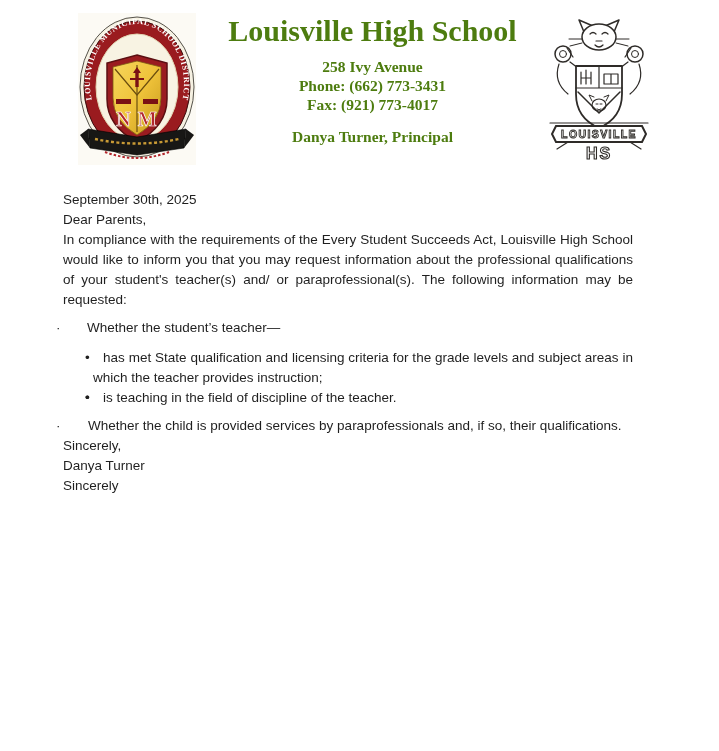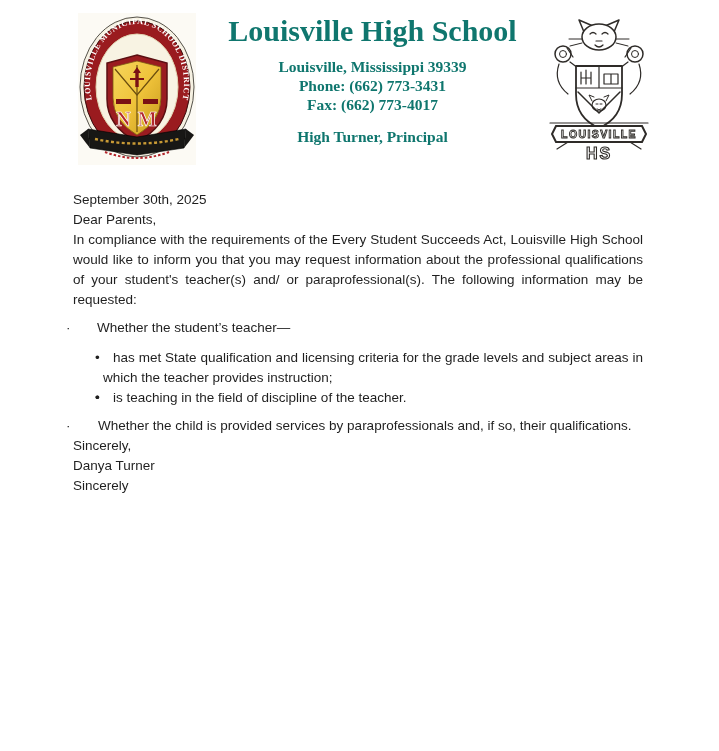--- a/index.html
+++ b/index.html
@@ -5,27 +5,27 @@
   html,body{margin:0;padding:0;background:#fff;}
   .page{
     position:relative;width:719px;height:751px;background:#ffffff;
     font-family:"Liberation Sans","DejaVu Sans",sans-serif;color:#1f1f1f;overflow:hidden;
   }
   
   .seal-left{position:absolute;left:78px;top:13px;width:118px;height:152px;}
   .crest-right{position:absolute;left:546px;top:16px;width:106px;height:145px;}
   .header-text{
     position:absolute;left:190px;top:14px;width:365px;text-align:center;
-    font-family:"Liberation Serif","DejaVu Serif",serif;color:#0f766e;
+    font-family:"Liberation Serif","DejaVu Serif",serif;color:#4d7c0f;
   }
   .school-name{font-size:30px;font-weight:bold;line-height:34px;margin:0;}
   .contact-block{margin-top:9px;font-size:15.5px;font-weight:bold;line-height:19px;}
   .principal-line{margin-top:13px;font-size:15.5px;font-weight:bold;line-height:19px;}
   
-  .letter{position:absolute;left:73px;top:190px;width:570px;font-size:13.5px;line-height:20px;}
+  .letter{position:absolute;left:63px;top:190px;width:570px;font-size:13.5px;line-height:20px;}
   .letter p{margin:0;}
   .date{margin-top:6px;}
   .salutation{margin-top:29px;}
   .p-intro{margin-top:12px;text-align:justify;text-align-last:left;}
   .lvl1{position:relative;margin-top:8px;}
   .lvl1 .lvl1-marker{position:absolute;left:-7px;top:0;}
   .lvl1-first .lvl1-text{display:block;padding-left:24px;}
   .lvl1-wrap{ text-indent:25px;}
   .sub-bullets{list-style:none;margin:10px 0 0 0;padding:0;}
   .sub-bullets li{
@@ -108,25 +108,25 @@
       <path d="M4,107 H102 M11,133 L30,121 M95,133 L76,121" stroke-width="1.2"></path>
     </g>
     <polygon points="10,110 96,110 100,118 96,126 10,126 6,118" fill="#fff" stroke="#2e2b28" stroke-width="2"></polygon>
     <text x="53" y="122" text-anchor="middle" class="crest-text" font-size="10.5" font-weight="bold" fill="#ffffff" stroke="#2e2b28" stroke-width="0.9" letter-spacing="1.4">LOUISVILLE</text>
     <text x="53" y="143" text-anchor="middle" class="crest-text" font-size="16" font-weight="bold" fill="#ffffff" stroke="#2e2b28" stroke-width="1.1" letter-spacing="2">HS</text>
   </svg>
 
   <div class="header-text">
     <h1 class="school-name">Louisville High School</h1>
     <div class="contact-block">
-      <div>Louisville, Mississippi 39339</div>
+      <div>258 Ivy Avenue</div>
       <div>Phone: (662) 773-3431</div>
-      <div>Fax: (662) 773-4017</div>
+      <div>Fax: (921) 773-4017</div>
     </div>
-    <div class="principal-line">High Turner, Principal</div>
+    <div class="principal-line">Danya Turner, Principal</div>
   </div>
 
   <div class="letter">
     <p class="date">September 30th, 2025</p>
     <p class="salutation">Dear Parents,</p>
 
     <p class="p-intro">In compliance with the requirements of the Every Student Succeeds Act, Louisville High School would like to inform you that you may request information about the professional qualifications of your student's teacher(s) and/ or paraprofessional(s). The following information may be requested:</p>
 
     <div class="lvl1 lvl1-first">
       <span class="lvl1-marker">·</span>

